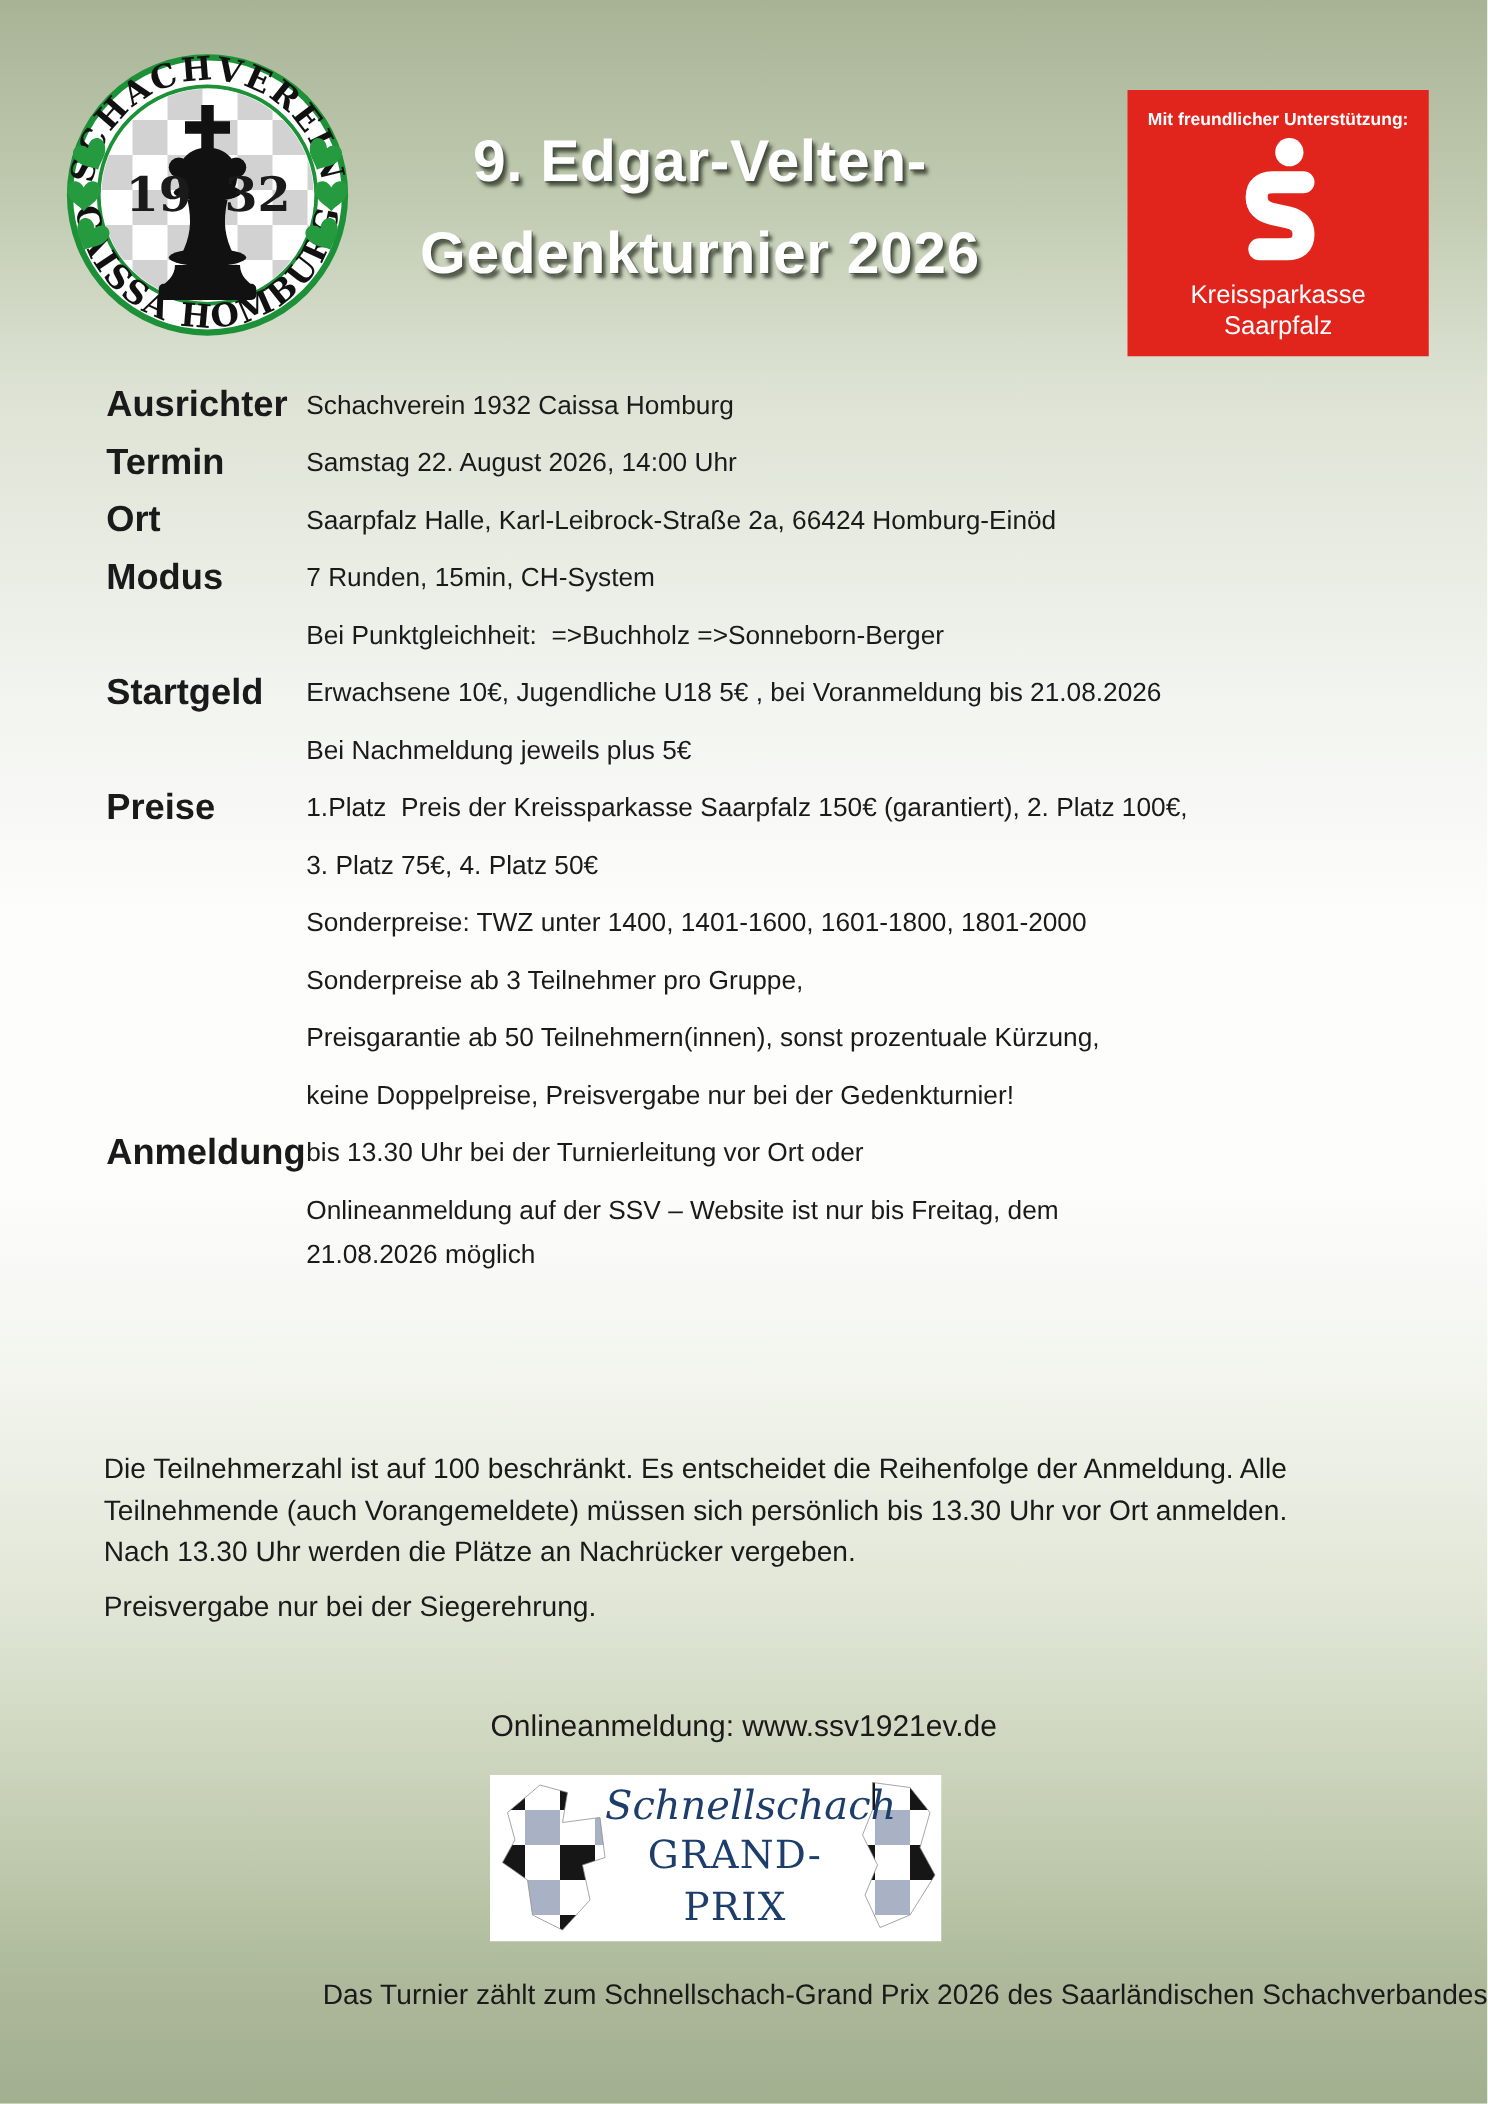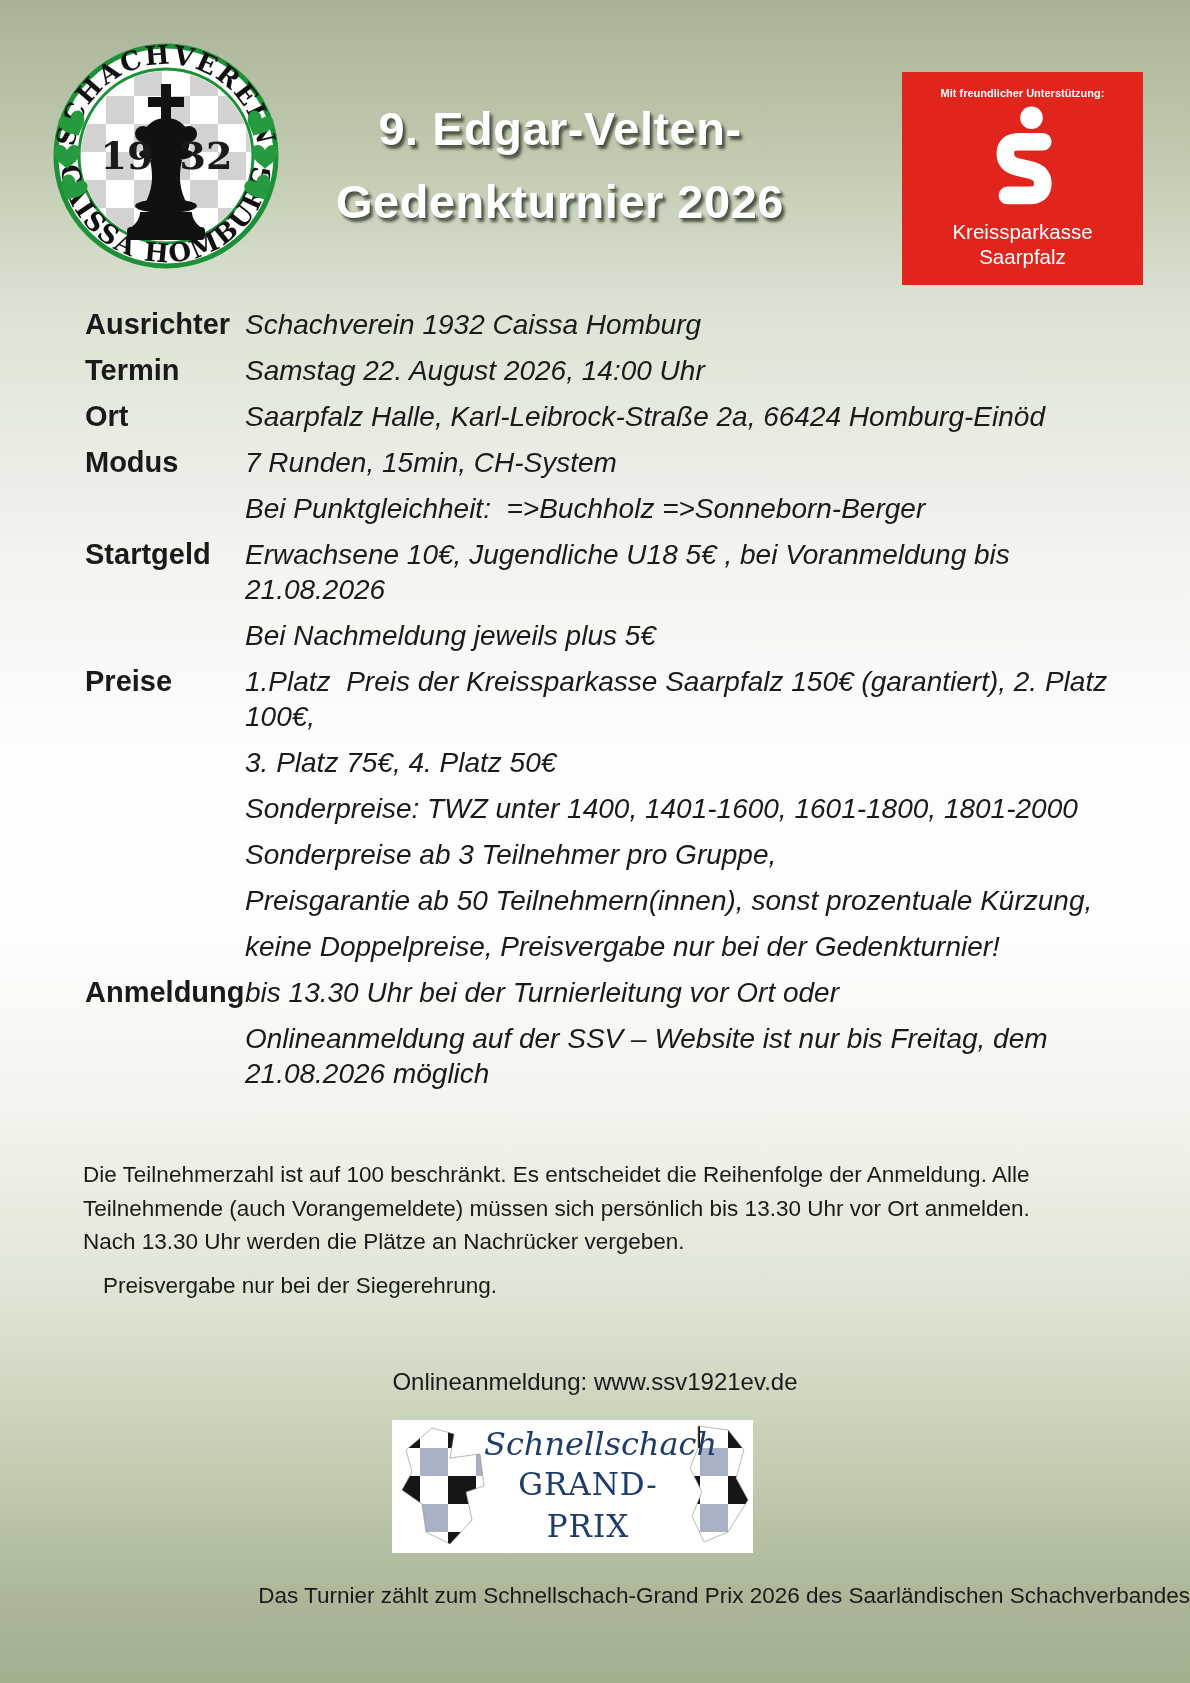--- a/index.html
+++ b/index.html
@@ -17,40 +17,40 @@
   .title{
     position:absolute; left:265px; top:92px; width:590px;
     text-align:center; font-size:47px; font-weight:bold; line-height:73px;
     color:#ffffff; letter-spacing:.5px;
     text-shadow:3px 4px 3px rgba(58,66,50,.85), 1px 1px 0 rgba(58,66,50,.5);
   }
   .sponsor{
     position:absolute; left:902px; top:72px; width:241px; height:213px;
     background:#e1251d; color:#fff; display:flex; flex-direction:column; align-items:center;
   }
-  .sponsor-support{font-size:11px; margin-top:15px; font-weight:bold;}
+  .sponsor-support{font-size:14px; margin-top:15px; font-weight:bold;}
   .sparkasse-s{margin-top:6px; width:76px; height:106px;}
   .sponsor-name{margin-top:8px; text-align:center; font-size:20.5px; line-height:25px;}
 
   
   .details{position:absolute; left:85px; top:307px; width:1035px;}
   .detail-row{display:flex;}
   .detail-label{
     width:160px; flex:0 0 160px; font-weight:bold; 
     font-size:29px; line-height:35px;
   }
   .detail-value{flex:1;}
   .detail-line{
-    font-size:28px; line-height:35px; margin-bottom:11px; white-space:pre-wrap;font-style:italic;
+    font-size:21px; line-height:35px; margin-bottom:11px; white-space:pre-wrap;
   }
 
   
   .notes{position:absolute; left:83px; top:1158px; width:1037px;}
   .notes p{margin:0; font-size:22.5px; line-height:33.5px; white-space:pre-line;}
-  .notes p + p{margin-top:10px;margin-left:20px;}
+  .notes p + p{margin-top:10px;}
 
   
   .online-line{position:absolute; left:0; top:1368px; width:100%; text-align:center; font-size:24px;}
   .gp-box{position:absolute; left:392px; top:1420px; width:361px; height:133px; background:#ffffff;}
   .gp-maps{position:absolute; left:0; top:0; width:361px; height:133px;}
   .gp-text{
     position:absolute; left:92px; top:5px; width:208px; text-align:center;
     color:#1d3d6b; font-family:"DejaVu Serif", serif;
   }
   .gp-line1{font-style:italic; font-size:32px; line-height:38px;}

